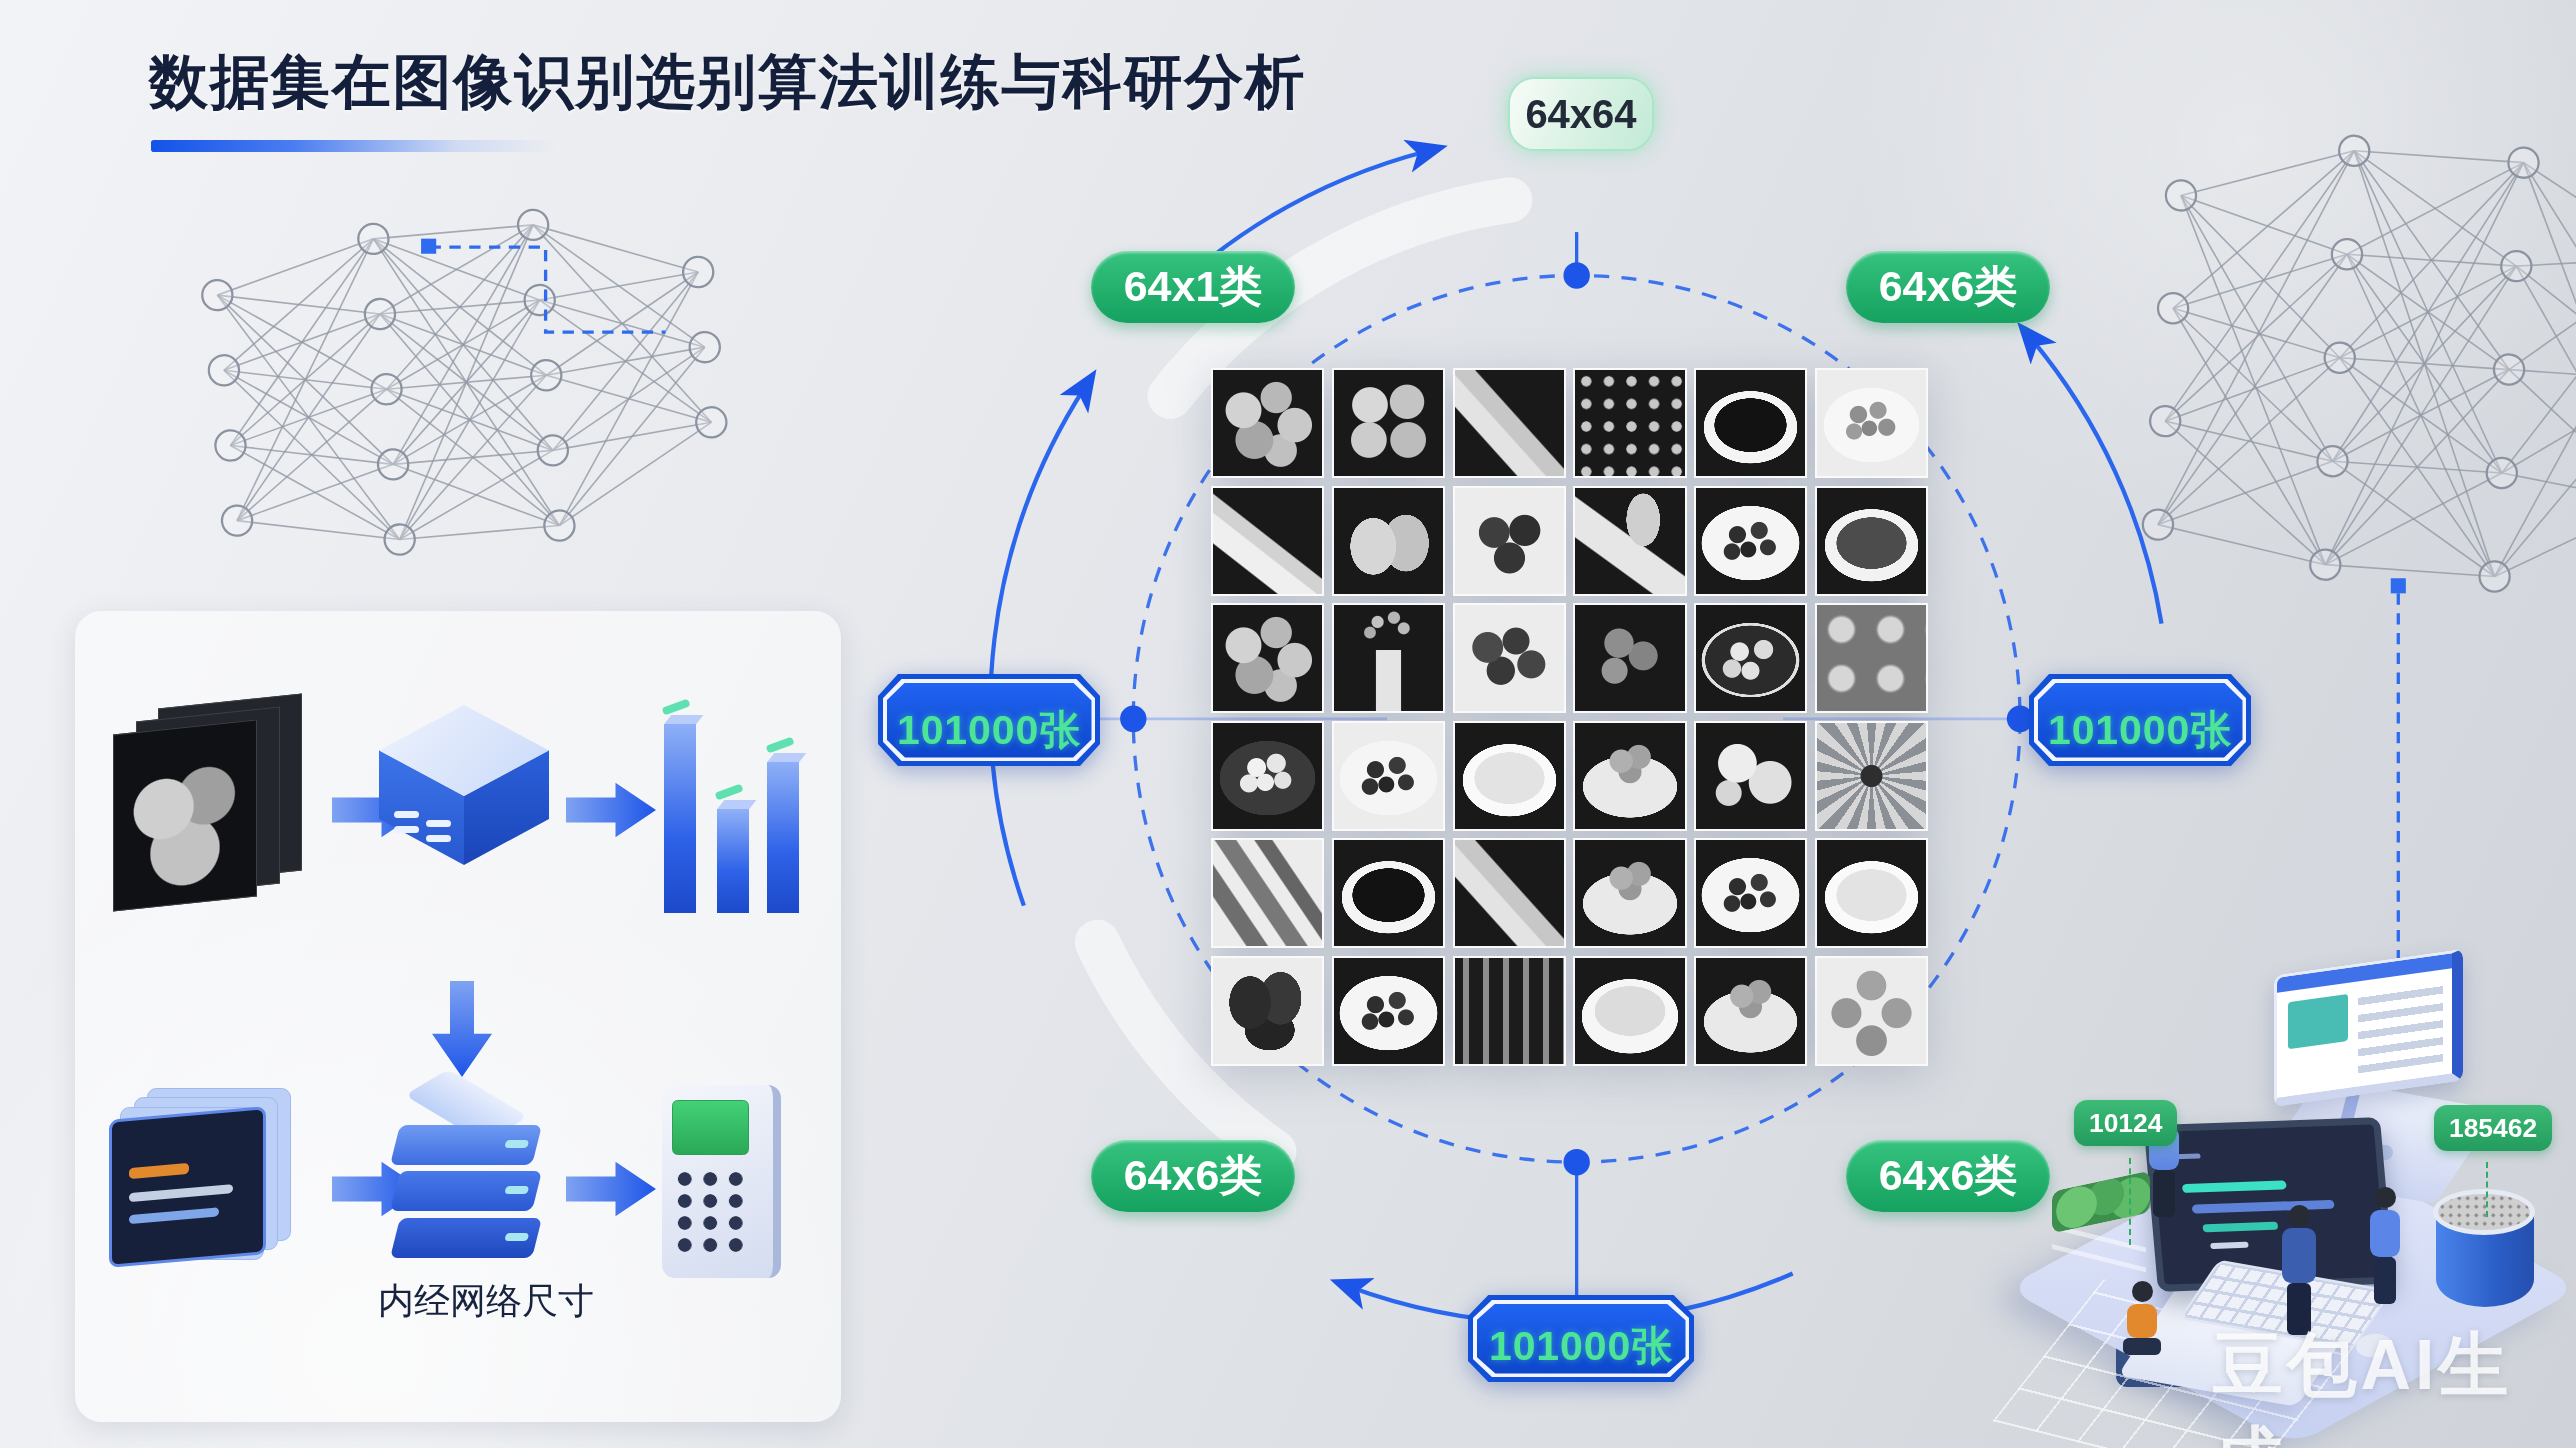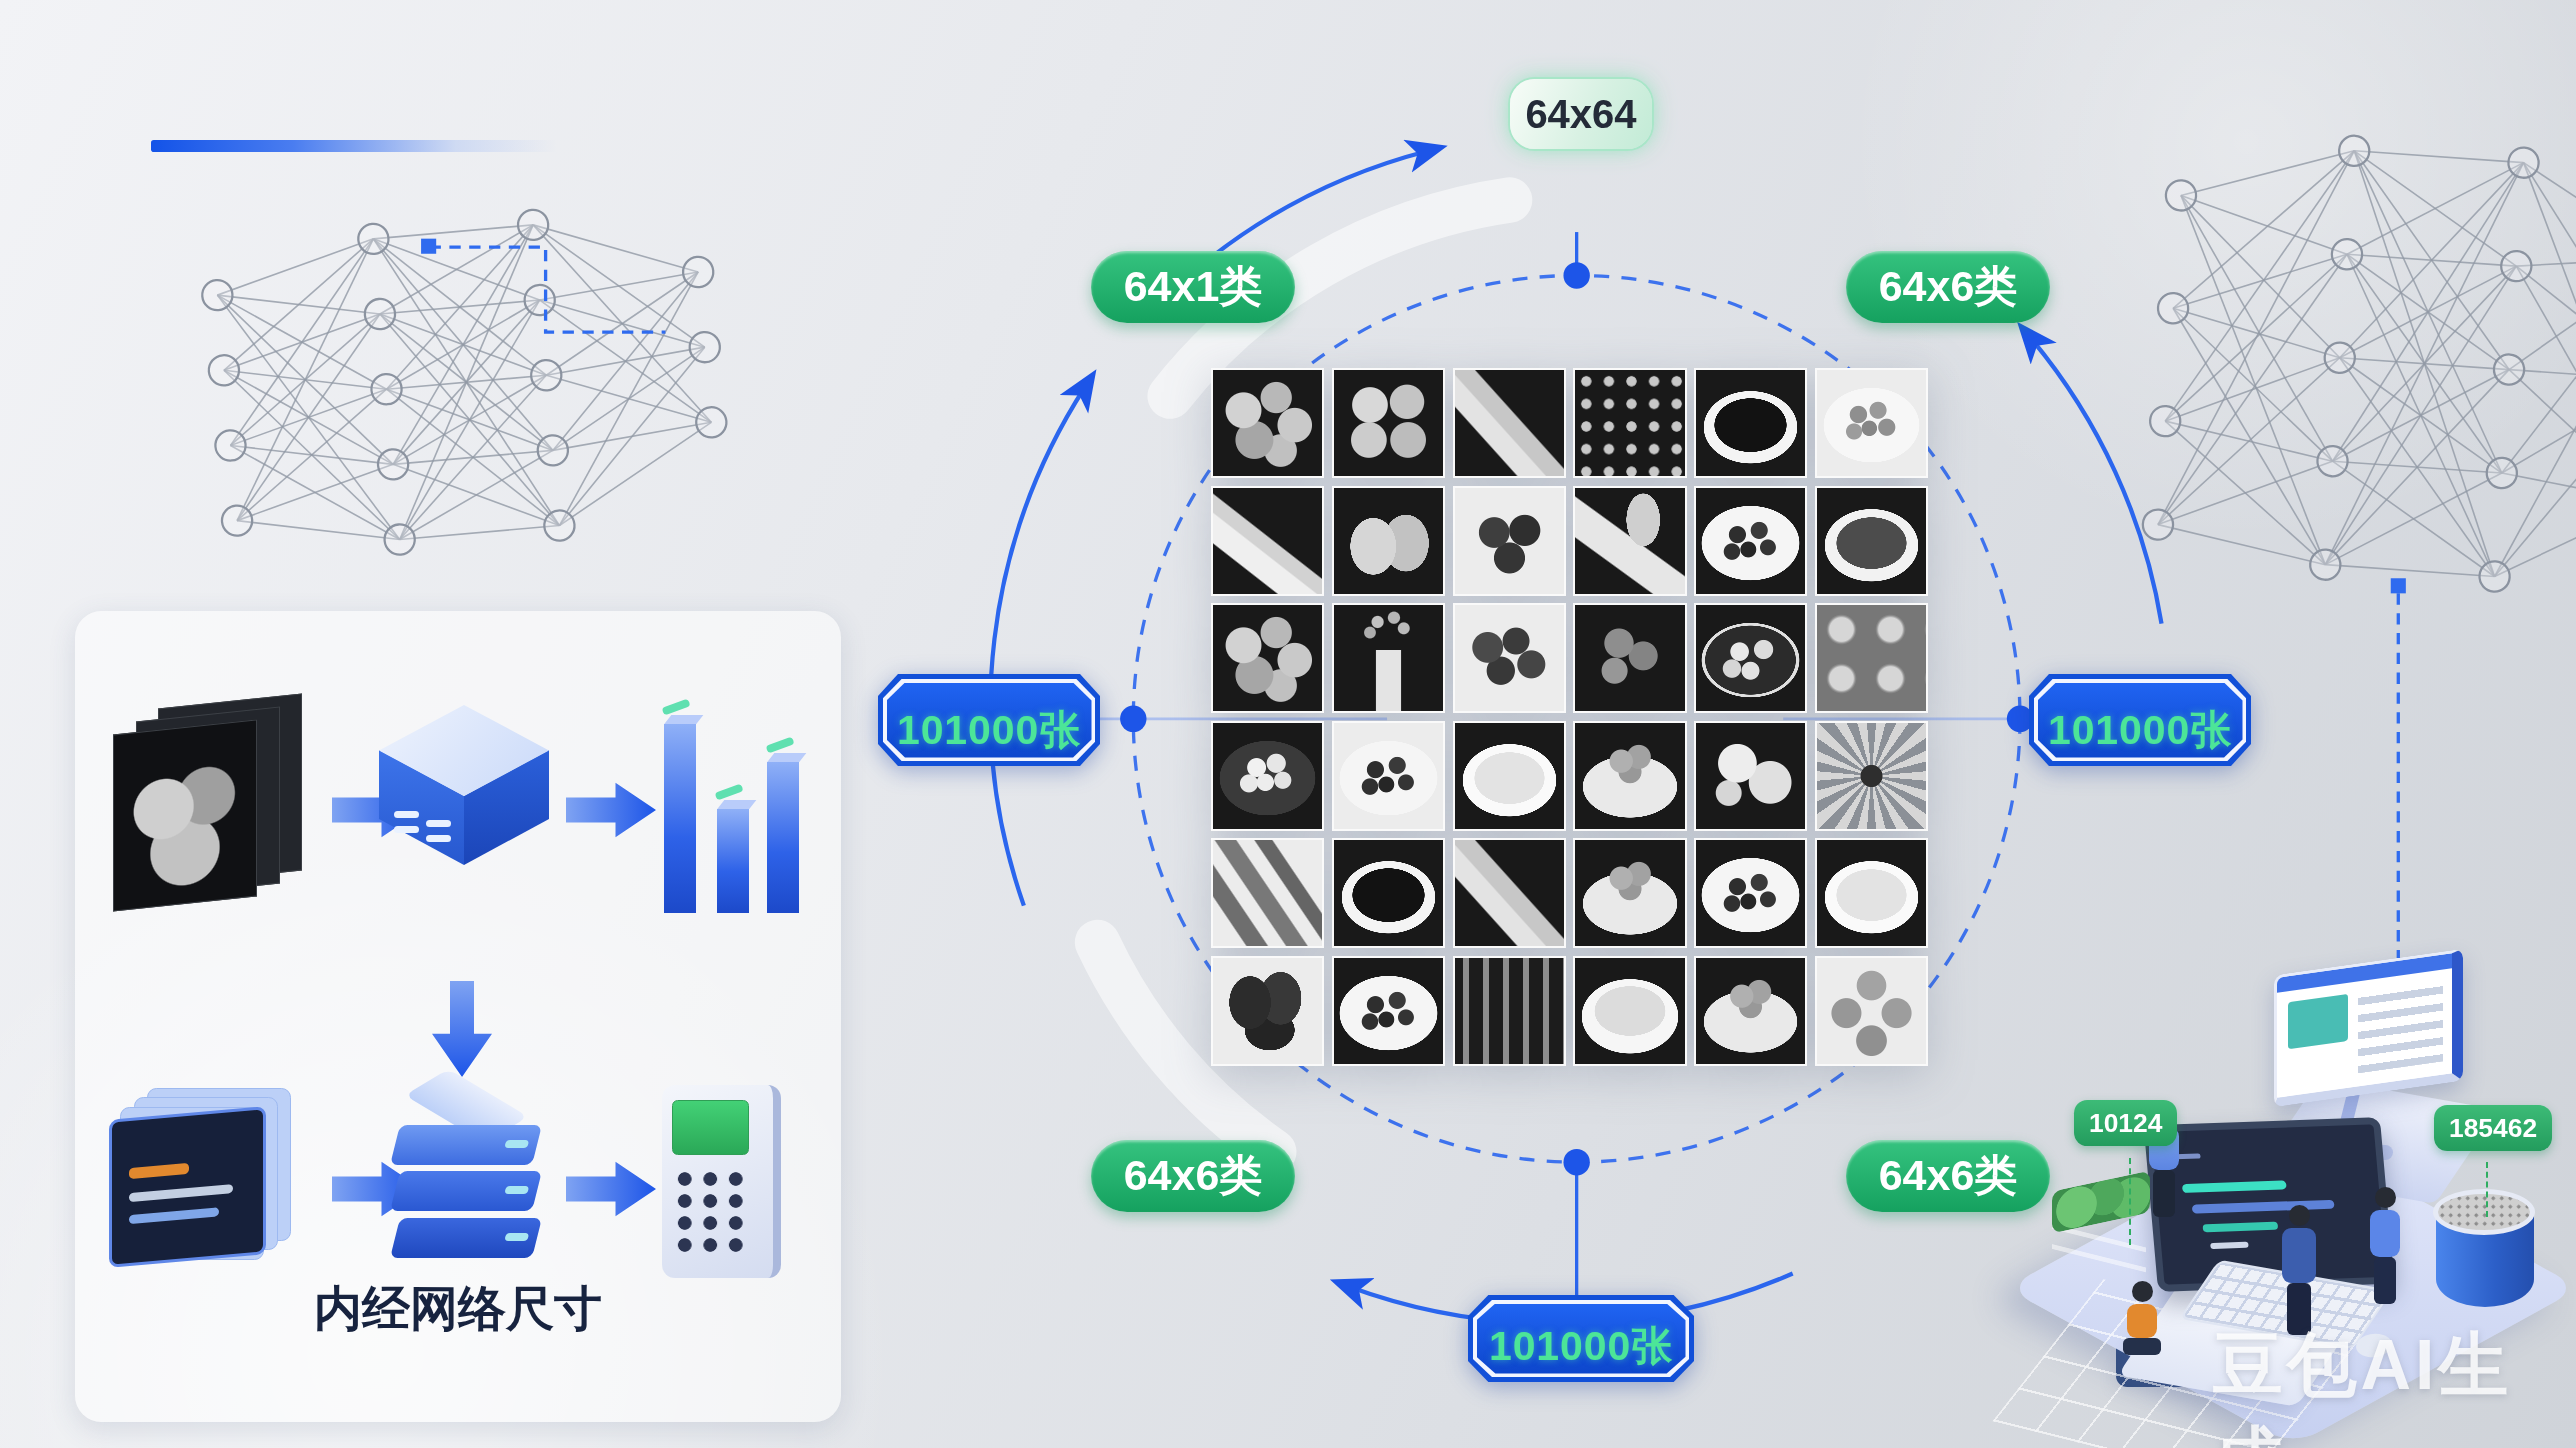--- a/index.html
+++ b/index.html
@@ -82,21 +82,21 @@
   .octo .txt{font-size:41px;font-weight:700;color:#4ce598;letter-spacing:0.9px;text-shadow:0 0 7.5px rgba(80,230,170,.5);}
 
   
   .panel{position:absolute;left:75px;top:611px;width:766px;height:811px;z-index:4;
          background:rgba(255,255,255,.55);border-radius:26.4px;
          box-shadow:0 7.5px 28px rgba(60,80,120,.14);}
   .panel-title{position:absolute;left:0;top:22.6px;width:100%;text-align:center;
          font-size:40px;font-weight:800;color:#1b2b4d;}
   .caption{position:absolute;left:0;width:100%;text-align:center;color:#17233f;}
   .caption1{top:311px;font-size:35px;font-weight:600;letter-spacing:0;}
-  .caption2{top:666px;font-size:48px;font-weight:700;}
+  .caption2{top:666px;font-size:36px;font-weight:400;margin-left:28px;}
   .arrow-r{position:absolute;width:90px;height:62px;
          clip-path:polygon(0 30%,55% 30%,55% 6%,100% 50%,55% 94%,55% 70%,0 70%);
          background:linear-gradient(90deg,#7fa3f2,#1d55e8);}
   .arrow-d{position:absolute;left:357px;top:370px;width:60px;height:96px;
          clip-path:polygon(30% 0,70% 0,70% 55%,100% 55%,50% 100%,0 55%,30% 55%);
          background:linear-gradient(180deg,#7fa3f2,#1d55e8);}
   .icon{position:absolute;}
   .sheet{position:absolute;width:142px;height:175px;background:#23262c;border:0.9px solid #3c4046;transform:skewY(-6deg);}
   .sheet.front{background-color:#101114;background-image:radial-gradient(circle at 35% 45%,#cfcfcf 0 22%,transparent 23%),radial-gradient(circle at 65% 40%,#9f9f9f 0 20%,transparent 21%),radial-gradient(circle at 50% 70%,#c2c2c2 0 24%,transparent 25%);}
   .cube-top{position:absolute;left:0;top:0;width:170px;height:91px;background:linear-gradient(135deg,#eef3fd,#c9d9f9);clip-path:polygon(50% 0,100% 50%,50% 100%,0 50%);}
@@ -157,20 +157,21 @@
   .tagline{position:absolute;border-left:2.8px dashed #2fae62;z-index:4;}
 
   .watermark{position:absolute;left:2213px;top:1319px;z-index:9;font-size:70px;font-weight:800;
         color:rgba(255,255,255,.82);letter-spacing:3.8px;text-shadow:0 1.9px 7.5px rgba(120,130,150,.35);}
 </style>
 </head>
 <body>
 
 <div class="page">
 
+  <div class="title">数据集在图像识别选别算法训练与科研分析</div>
   <div class="title-underline"></div>
 
   <svg class="nn" viewBox="0 0 660 440" style="left:160px;top:179px;width:623px;height:415px;transform:rotate(-5deg)">
       <line x1="70" y1="100" x2="240" y2="55"></line>
       <line x1="70" y1="100" x2="240" y2="135"></line>
       <line x1="70" y1="100" x2="240" y2="215"></line>
       <line x1="70" y1="100" x2="240" y2="295"></line>
       <line x1="70" y1="100" x2="240" y2="375"></line>
       <line x1="70" y1="180" x2="240" y2="55"></line>
       <line x1="70" y1="180" x2="240" y2="135"></line>

